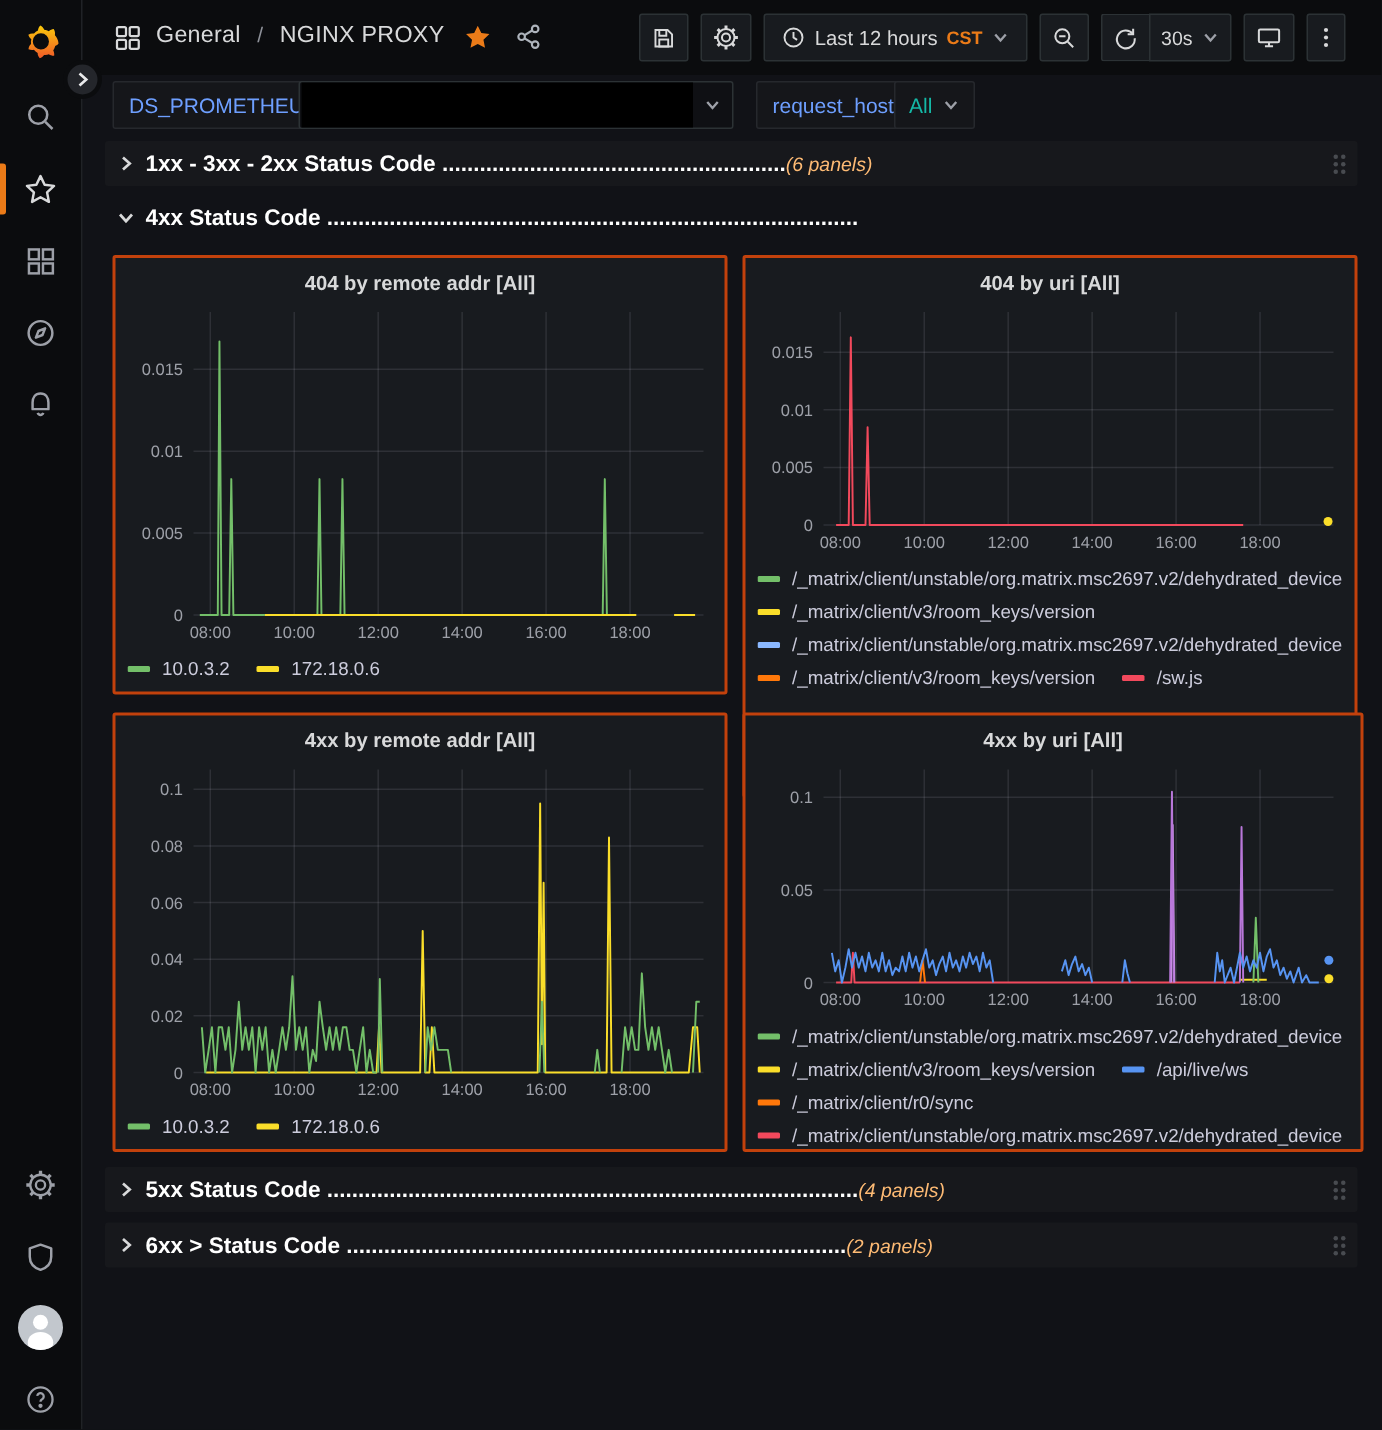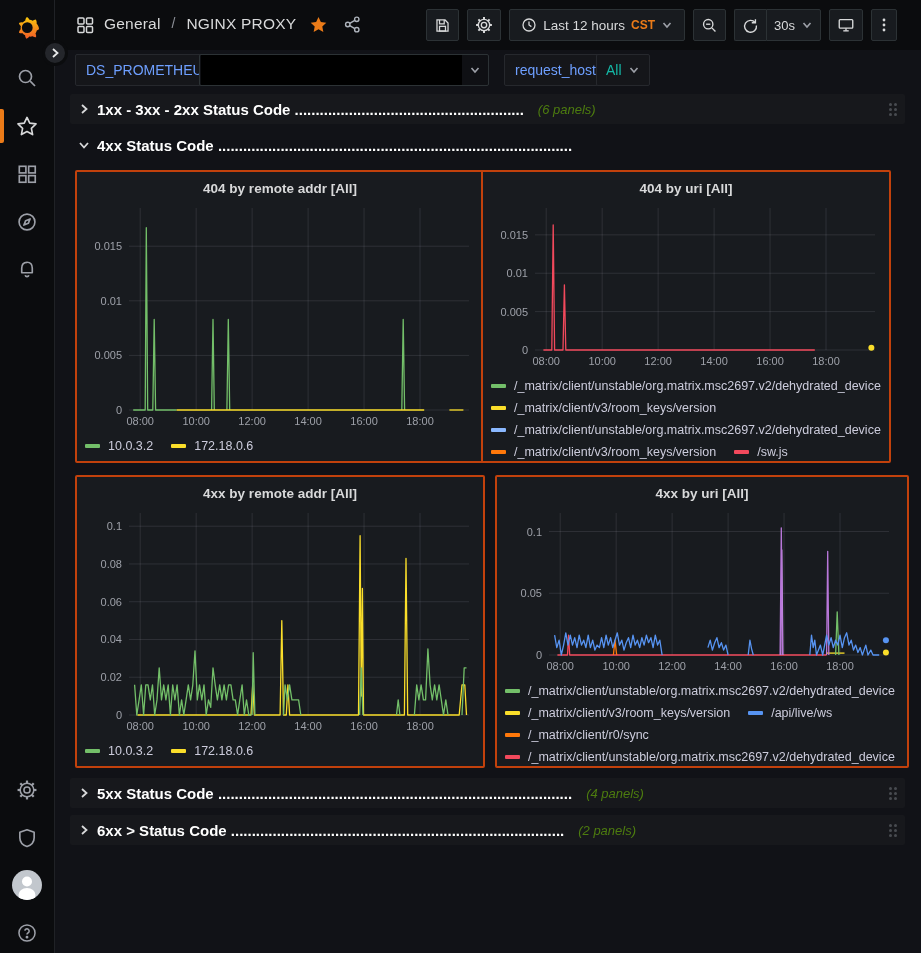--- a/index.html
+++ b/index.html
@@ -44,21 +44,21 @@
   }
   .var-select { height:32px; background:#0f1014; border:1px solid #2c3235; border-radius:2px; display:flex; align-items:center; cursor:pointer; }
   .var-black { height:30px; background:#000; flex:1; }
   .var-chev { width:26px; display:flex; align-items:center; justify-content:center; }
   .var-value { height:32px; padding:0 9px; background:#15161a; border:1px solid #26282d; border-radius:2px; display:flex; align-items:center; gap:6px; color:#14b8a6; cursor:pointer; }
 
   
   .row-head { height:30px; display:flex; align-items:center; padding:0 8px; border-radius:2px; cursor:pointer; }
   .row-head.collapsed { background:#17181c; }
   .row-title { font-size:15px; font-weight:bold; color:#ffffff; margin-left:7px; white-space:nowrap; overflow:hidden; }
-  .row-count { font-size:13px; font-style:italic; color:#4d7c0f; margin-left:14px; white-space:nowrap; }
+  .row-count { font-size:13px; font-style:italic; color:#fdba74; white-space:nowrap; }
   .row-drag { margin-left:auto; display:grid; grid-template-columns:3px 3px; gap:2px; opacity:.8; }
   .row-drag i { width:3px; height:3px; border-radius:50%; background:#55585e; }
 
   
   .panel { background:#181b1f; border:2px solid #c2410c; border-radius:2px; padding:5px 8px 6px 8px; overflow:hidden; cursor:default; }
   .panel-title { height:23px; display:flex; align-items:center; justify-content:center; font-size:13.5px; font-weight:bold; color:#d8d9da; cursor:pointer; }
   .legend { display:flex; flex-wrap:wrap; column-gap:18px; row-gap:0; overflow:hidden; align-content:flex-start; }
   .legend.clip2 { height:84px; }
   .lg-item { display:inline-flex; align-items:center; gap:8px; height:22px; white-space:nowrap; cursor:pointer; }
   .lg-swatch { display:inline-block; width:15px; height:4px; border-radius:1px; flex:none; }
@@ -380,21 +380,21 @@
         <span class="lg-swatch" style="background: rgb(115, 191, 105);"></span>
         <span class="lg-label">10.0.3.2</span>
       </span>
       <span class="lg-item">
         <span class="lg-swatch" style="background: rgb(250, 222, 42);"></span>
         <span class="lg-label">172.18.0.6</span>
       </span>
     </div>
 </div>
 
-<div class="abs panel" style="left:481px;top:170px;width:410px;height:293px">
+<div class="abs panel" style="left:495px;top:170px;width:410px;height:362px">
   <div class="panel-title">404 by uri [All]</div>
   <svg width="392" height="172">
       <line x1="55.19341563786009" x2="55.19341563786009" y1="8" y2="150" stroke="rgba(204,204,220,0.12)"></line>
       <text x="55.19341563786009" y="165" text-anchor="middle" fill="#9da0a8" font-size="11">08:00</text>
       <line x1="111.1604938271605" x2="111.1604938271605" y1="8" y2="150" stroke="rgba(204,204,220,0.12)"></line>
       <text x="111.1604938271605" y="165" text-anchor="middle" fill="#9da0a8" font-size="11">10:00</text>
       <line x1="167.12757201646093" x2="167.12757201646093" y1="8" y2="150" stroke="rgba(204,204,220,0.12)"></line>
       <text x="167.12757201646093" y="165" text-anchor="middle" fill="#9da0a8" font-size="11">12:00</text>
       <line x1="223.09465020576133" x2="223.09465020576133" y1="8" y2="150" stroke="rgba(204,204,220,0.12)"></line>
       <text x="223.09465020576133" y="165" text-anchor="middle" fill="#9da0a8" font-size="11">14:00</text>

